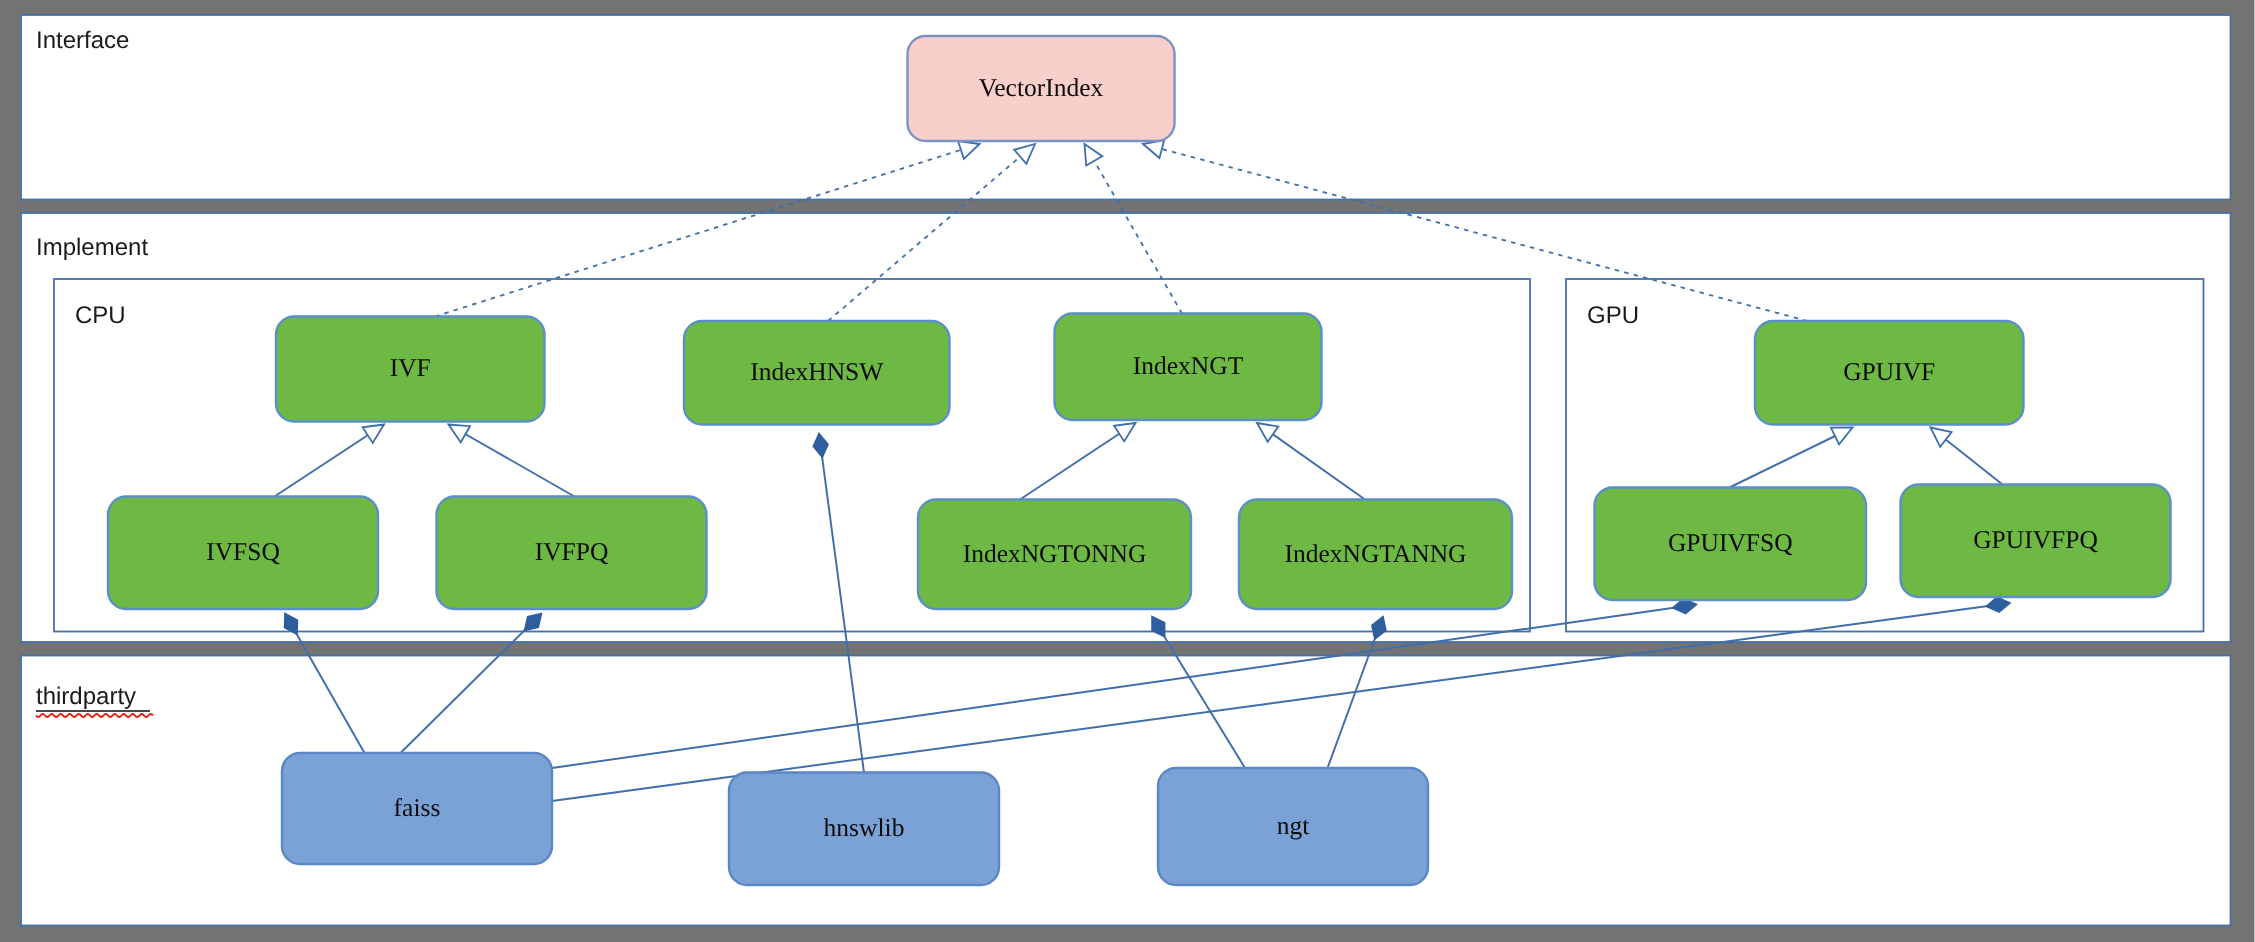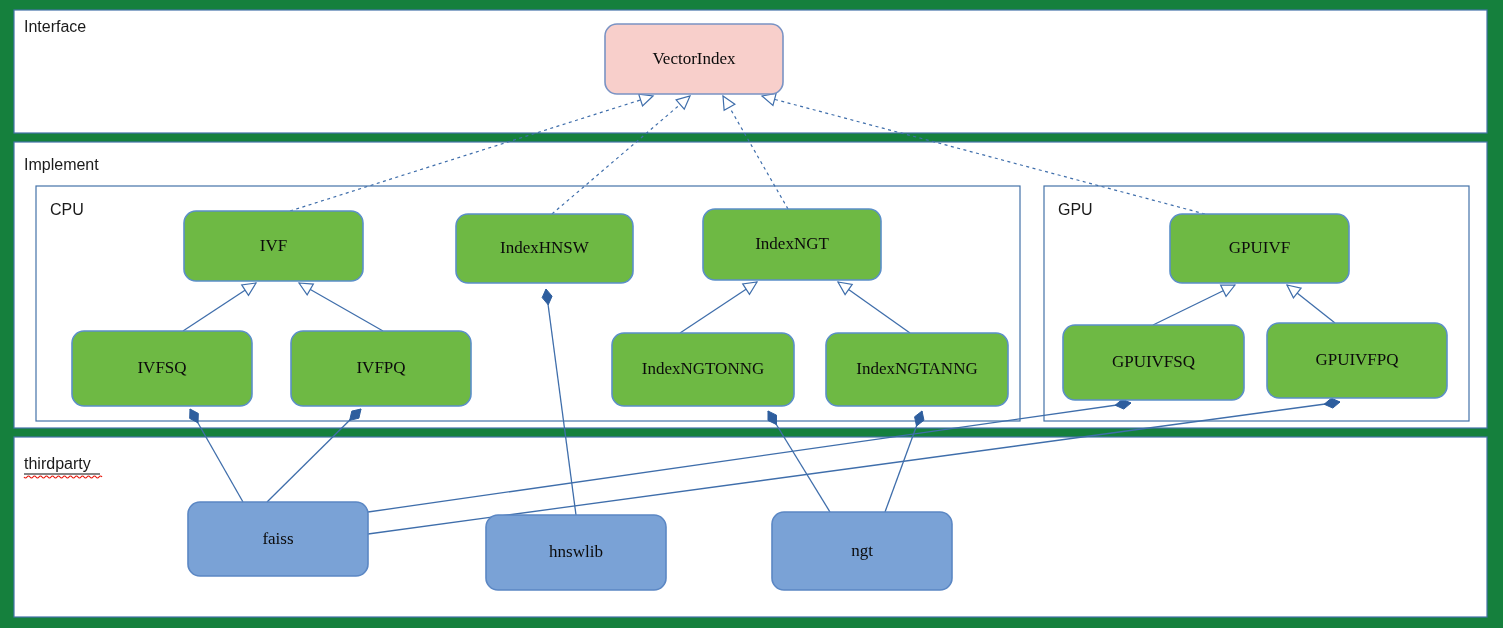--- a/index.html
+++ b/index.html
@@ -8,21 +8,21 @@
     padding: 0;
     background: #ffffff;
   }
   body {
     font-family: "Liberation Sans", sans-serif;
   }
   #diagram-root {
     position: relative;
     width: 1503px;
     height: 628px;
-    background: #15803d;
+    background: #737373;
     overflow: hidden;
   }
   svg.diagram-svg {
     display: block;
     width: 1503px;
     height: 628px;
   }
   .container-rect {
     fill: #ffffff;
     stroke: #4472a8;

